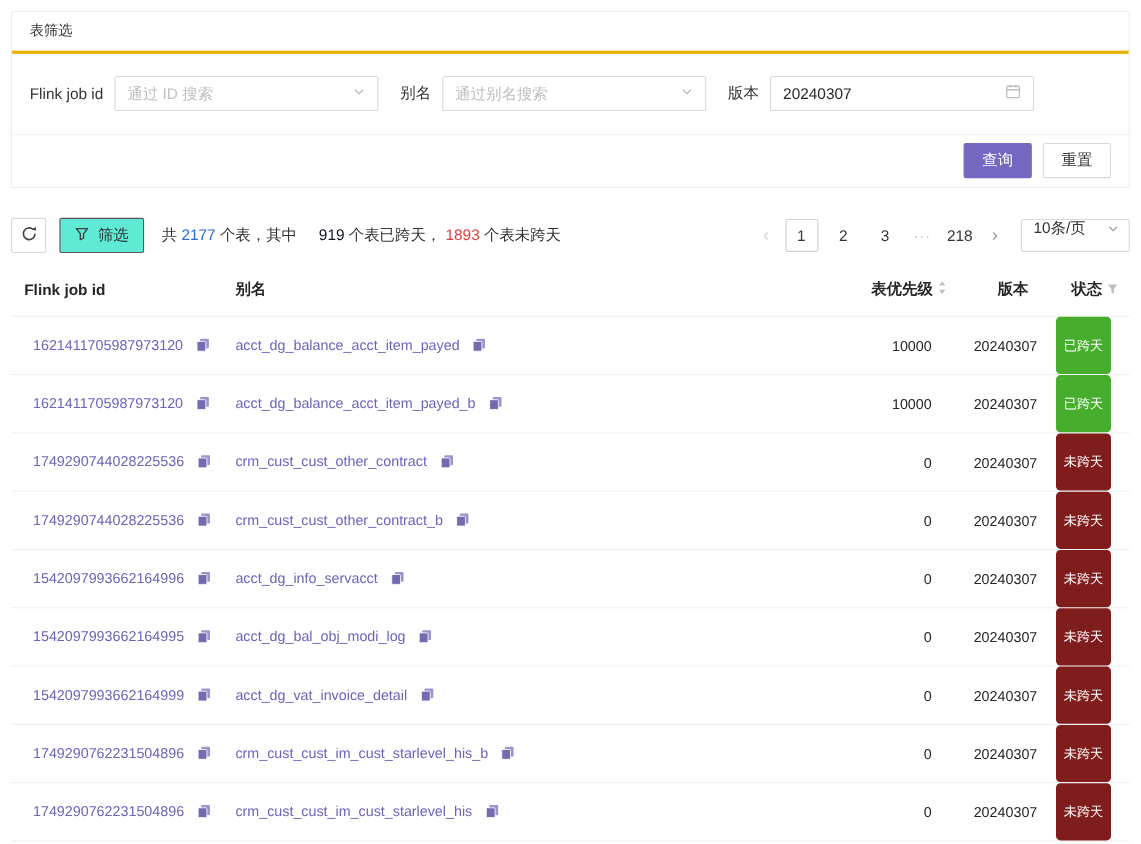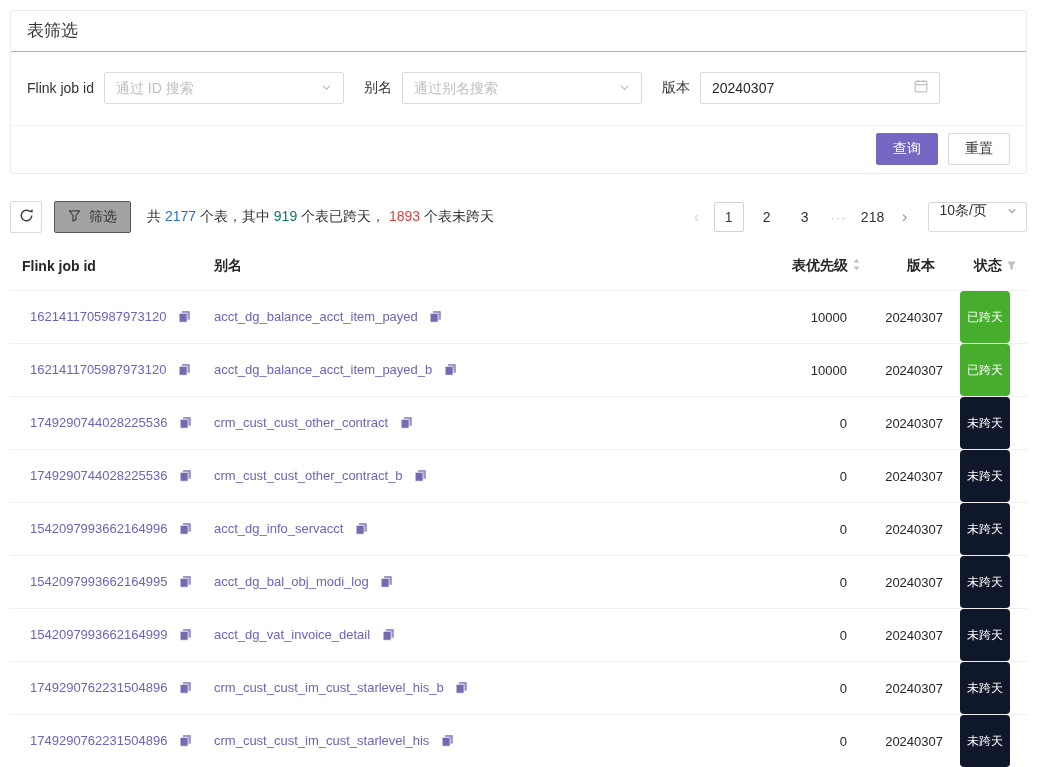--- a/index.html
+++ b/index.html
@@ -2,46 +2,46 @@
 <html><head>
 <meta charset="utf-8">
 <style>
   * { box-sizing: border-box; margin: 0; padding: 0; }
   html, body { background: #fff; }
   body { font-family: "Liberation Sans", "DejaVu Sans", sans-serif; color: #262626; }
   .page { position: relative; width: 1037px; height: 767px; background: #fff; overflow: hidden; }
 
   
   .filter-card { margin: 10px 10px 0; border: 1px solid #ececec; border-radius: 2px; background: #fff; }
-  .fc-header { padding: 8px 16px 9px; border-bottom: 1px solid #eab308; font-size: 17px; color: #333; }
+  .fc-header { padding: 8px 16px 9px; border-bottom: 3px solid #eab308; font-size: 13px; color: #333; }
   .fc-body { display: flex; align-items: center; padding: 20px 16px 21px; }
   .field { display: flex; align-items: center; }
   .field + .field { margin-left: 20px; }
   .field-label { font-size: 14px; color: #333; margin-right: 10px; white-space: nowrap; }
   .select, .datepicker { width: 240px; height: 32px; border: 1px solid #d9d9d9; border-radius: 2px;
     display: flex; align-items: center; padding: 0 11px; background: #fff; gap: 8px; }
   .select input, .datepicker input { flex: 1; min-width: 0; border: none; outline: none;
     font-family: inherit; font-size: 14px; color: #262626; background: transparent; }
   .select input::placeholder, .datepicker input::placeholder { color: #bfbfbf; }
   .fc-actions { border-top: 1px solid #f0f0f0; padding: 7px 16px 8px; display: flex; justify-content: flex-end; gap: 10px; }
   .btn { height: 32px; padding: 0 16px; font-size: 14px; border-radius: 2px; border: 1px solid #d9d9d9;
     background: #fff; color: #333; display: inline-flex; align-items: center; cursor: pointer; font-family: inherit; }
   .btn-primary { background: #7468c2; border-color: #7468c2; color: #fff; }
 
   
   .toolbar { margin: 27px 10px 0; display: flex; align-items: center; }
   .icon-btn { width: 32px; height: 32px; border: 1px solid #d9d9d9; border-radius: 2px; background: #fff;
     display: inline-flex; align-items: center; justify-content: center; cursor: pointer; }
   .filter-btn { margin-left: 12px; height: 32px; padding: 0 13px; border: 1px solid #565656; border-radius: 2px;
-    background: #a3a3a3; display: inline-flex; align-items: center; gap: 8px; font-size: 14px; color: #333;
+    background: #5eead4; display: inline-flex; align-items: center; gap: 8px; font-size: 14px; color: #333;
     cursor: pointer; font-family: inherit; }
   .summary { margin-left: 16px; font-size: 14px; color: #333; white-space: nowrap; }
   .summary .num { font-weight: 400; }
   .n-blue { color: #2b6cd4; }
-  .n-green { color: #0f766e; }
+  .n-green { color: #0f172a; margin-left: 16px; }
   .n-red { color: #e33e3e; }
   .spacer { flex: 1; }
 
   
   .pagination { display: flex; align-items: center; }
   .pg-arrow { width: 26px; height: 30px; display: inline-flex; align-items: center; justify-content: center;
     font-size: 17px; color: #999; cursor: pointer; user-select: none; }
   .pg-arrow.disabled { color: #d9d9d9; cursor: default; }
   .pg-item { min-width: 30px; height: 30px; margin: 0 4px; display: inline-flex; align-items: center;
     justify-content: center; font-size: 14px; color: #333; border: 1px solid transparent; border-radius: 2px; cursor: pointer; }
@@ -63,21 +63,21 @@
   td.c-id { padding-left: 20px; }
   .link { color: #6b63bd; text-decoration: none; cursor: pointer; }
   .copy-btn { display: inline-block; vertical-align: -2px; margin-left: 8px; cursor: pointer; }
   td.c-priority { text-align: right; padding-right: 22px; }
   th.h-version { padding-right: 12px; }
   td.c-version { text-align: right; padding-right: 4px; }
   th.h-status { padding-right: 10px; }
   td.c-status { text-align: right; padding-right: 17px; overflow: visible; }
   .badge { display: inline-block; font-size: 12px; line-height: 1; padding: 20px 7px; border-radius: 4px; color: #fff; }
   .badge.crossed { background: #47ad2d; }
-  .badge.uncrossed { background: #0f172a; }
+  .badge.uncrossed { background: #7f1d1d; }
   .bottom-pager { margin: 19px 10px 0; display: flex; justify-content: flex-end; }
 </style>
 </head>
 <body>
 
 <div class="page">
 
   <div class="filter-card">
     <div class="fc-header">表筛选</div>
     <div class="fc-body">

